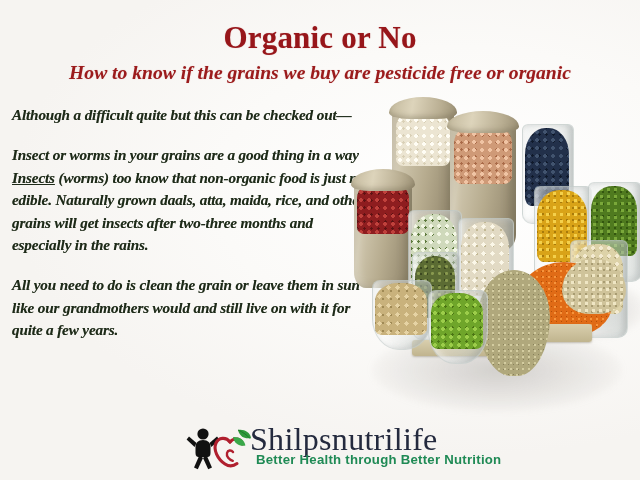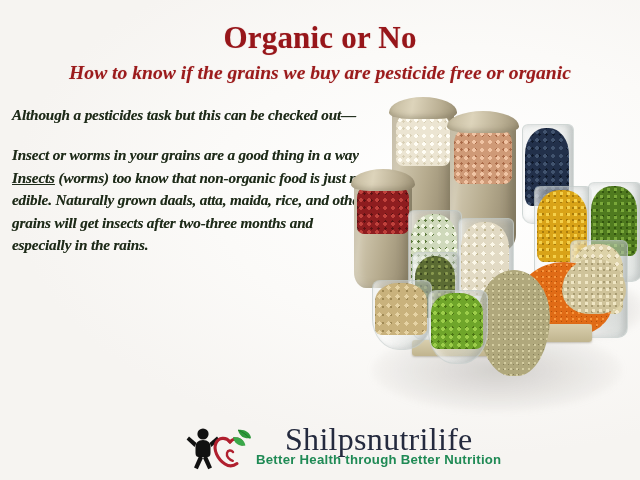--- a/index.html
+++ b/index.html
@@ -109,43 +109,44 @@
     border-radius:3px;
     box-shadow:0 1px 2px rgba(120,110,85,.4);
   }
   
   #logo{position:absolute;left:186px;top:424px;width:344px;height:50px;}
   #logo-mark{position:absolute;left:0;top:2px;width:72px;height:44px;}
   #brand{
     position:absolute;left:64px;top:-2px;
     font-family:"Liberation Serif", serif;
     font-size:32px;line-height:34px;
-    color:#242a3e;letter-spacing:.3px;margin-left:35px;
+    color:#242a3e;letter-spacing:.3px;
   }
   #tagline{
     position:absolute;left:70px;top:28px;
     font-family:"Liberation Sans", sans-serif;
     font-weight:bold;font-size:13.2px;line-height:15px;
     color:#1f8a55;letter-spacing:.25px;
     white-space:nowrap;
   }
 </style>
 </head>
 <body>
 
 <div id="poster">
 
   <div id="title">Organic or No</div>
   <div id="subtitle">How to know if the grains we buy are pesticide free or organic</div>
 
   <div id="copy">
-    <p>Although a pesticides task but this can be checked out—</p>
+    <p>Although a difficult quite but this can be checked out—</p>
     <p>
       <span>Insect or worms in your grains are a good thing in a way <span class="u">Insects</span> (worms) too know that non-organic food is just not edible. Naturally grown daals, atta, maida, rice, and other grains will get insects after two-three months and especially in the rains.</span>
     </p>
+    <p>All you need to do is clean the grain or leave them in sun like our grandmothers would and still live on with it for quite a few years.</p>
   </div>
 
   <div id="photo">
 
     <div class="shadow-blob" style="left:6px;top:236px;width:250px;height:84px;"></div>
     <div class="shadow-blob" style="left:150px;top:186px;width:130px;height:62px;"></div>
 
     <div class="sack" style="left:26px;top:12px;width:62px;height:128px;">
       <div class="body"></div>
       <div class="grain tx-white" style="top:4px;height:58px;"></div>

